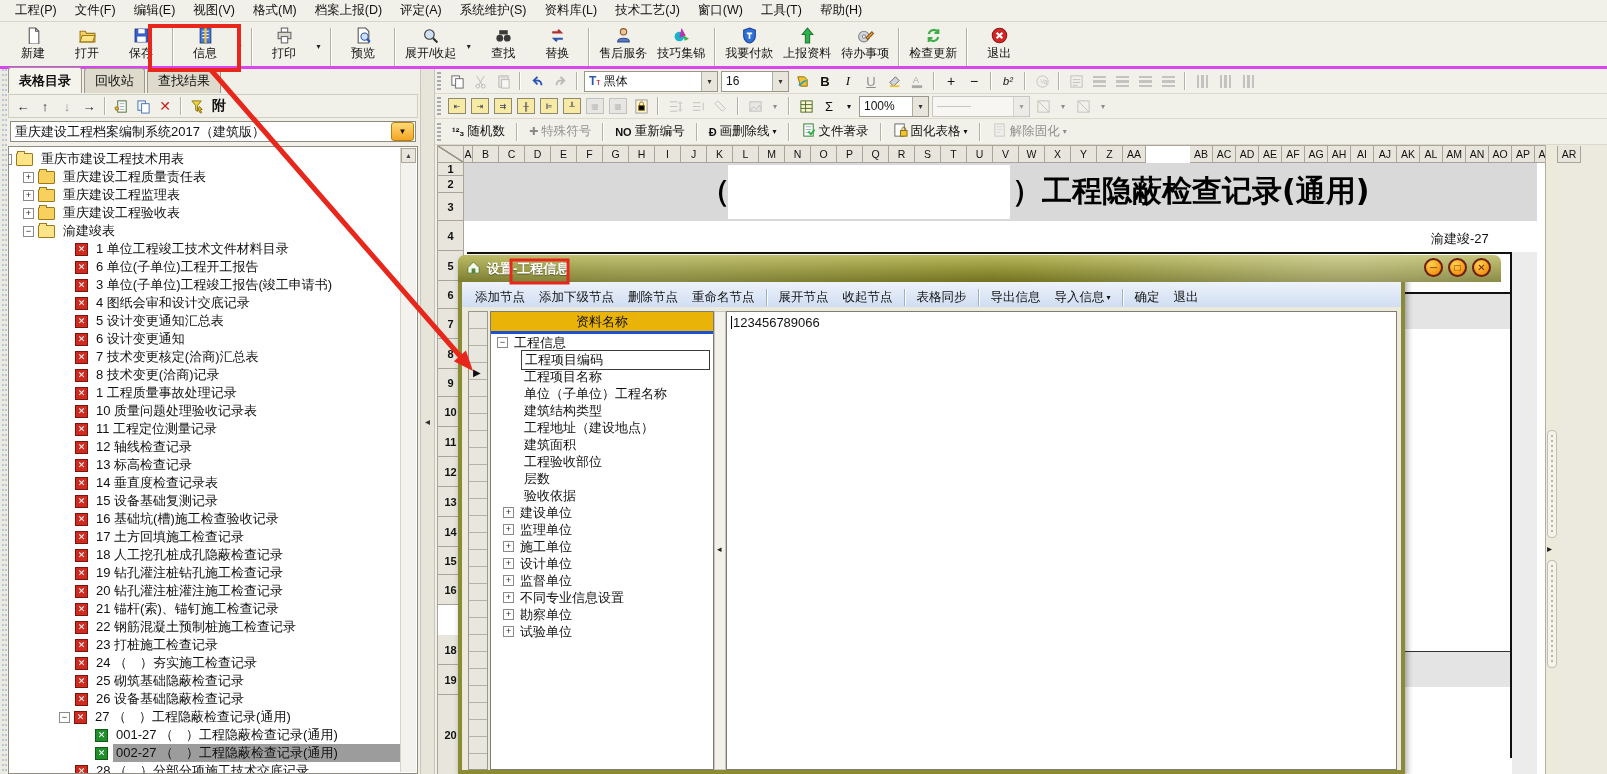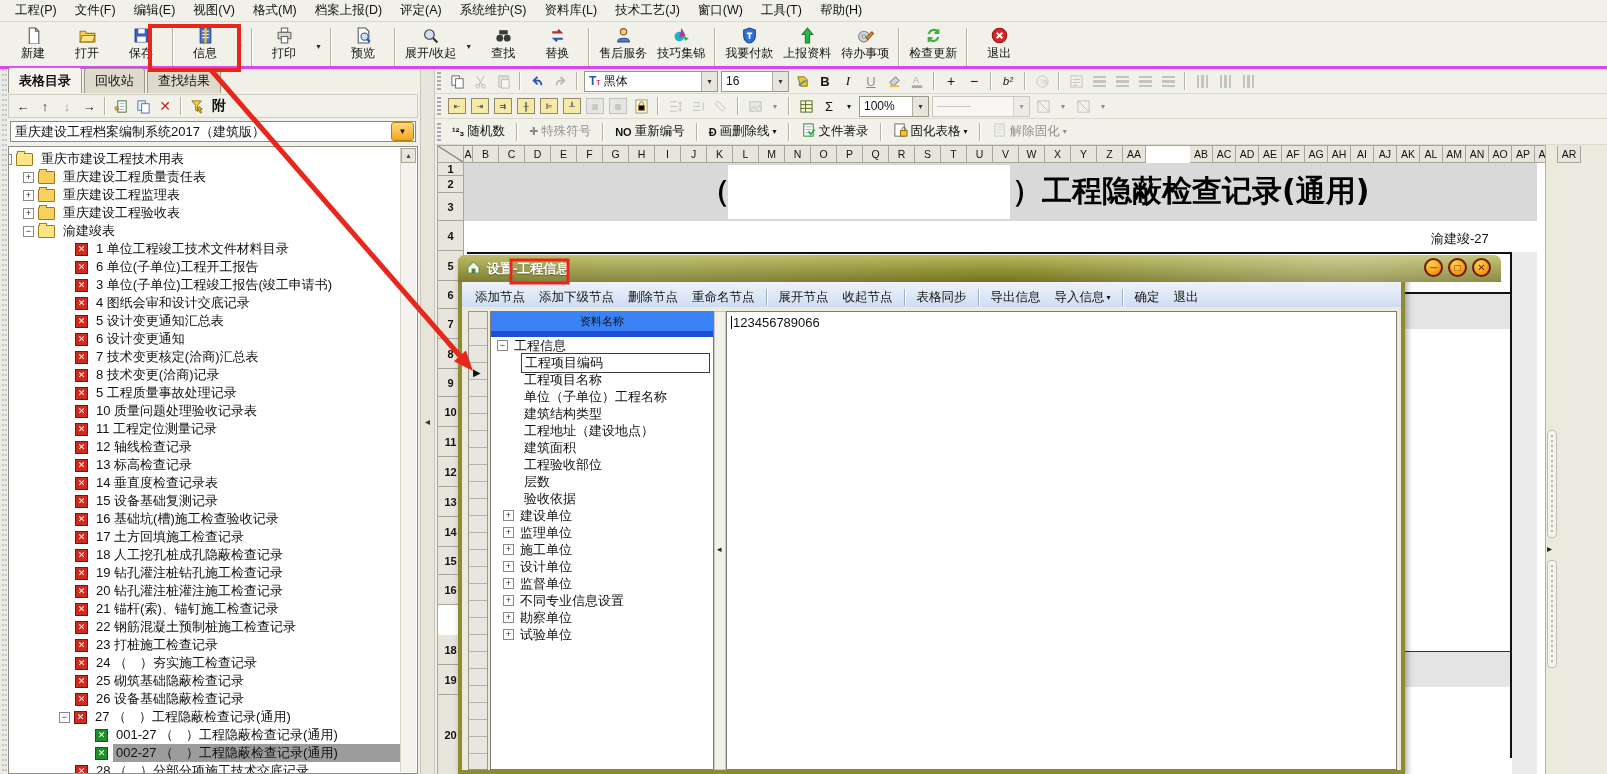--- a/index.html
+++ b/index.html
@@ -125,22 +125,22 @@
   .dtoolbar{position:absolute;left:0;top:27px;width:939px;height:31px;background:linear-gradient(#eef3fb,#c9d8f0);
             border-bottom:1px solid #a3b4cd;display:flex;align-items:center;padding-left:6px;box-sizing:border-box;white-space:nowrap}
   .dtb{font-size:12.5px;padding:2px 6px;border:1px solid transparent;display:inline-flex;align-items:center;gap:2px}
   .dtb .da{font-size:8px}
   .dsep{width:1px;height:17px;background:#9eafc8;border-right:1px solid #fff;margin:0 4px}
   .dcontent{position:absolute;left:0;top:52px;width:939px;bottom:0;background:#eceadb}
   .marker{position:absolute;left:6px;top:4px;width:20px;bottom:0;border:1px solid #9a968a;box-sizing:border-box;
           background:repeating-linear-gradient(to bottom,#e8e7df 0 16px,#b6b3a6 16px 17px)}
   .marker .mk{position:absolute;left:4px;font-size:10px;color:#111}
   .dtree{position:absolute;left:28px;top:4px;width:224px;bottom:0;background:#fff;border:1px solid #7f7b6e;box-sizing:border-box}
-  .dthead{height:19px;background:#3b82f6;border-bottom:6px solid #1d4ed8;display:flex;align-items:center;
-          justify-content:center;font-size:11px}
+  .dthead{height:19px;background:#eab308;border-bottom:3px solid #1d4ed8;display:flex;align-items:center;
+          justify-content:center;font-size:13px}
   .drow{height:17px;display:flex;align-items:center;font-size:13px;white-space:nowrap}
   .drow .xp{width:11px;height:11px;line-height:8px;margin-right:3px}
   .dtext{padding:0 3px}
   .dtext.dsel{border:1px solid #3c3c3c;background:#fff;flex:1;margin-right:3px}
   .dsplit{position:absolute;left:252px;top:4px;width:12px;bottom:0;background:#f2f1ea;border:1px solid #c9c5b8;
           box-sizing:border-box}
   .dsplit span{position:absolute;top:232px;left:2px;font-size:9px;color:#222}
   .deditor{position:absolute;left:264px;top:4px;right:4px;bottom:0;background:#fff;border:1px solid #7f7b6e;
            box-sizing:border-box;font-size:13px;padding:3px 2px 0 4px}
   .caret{display:inline-block;width:1px;height:13px;background:#000;vertical-align:-2px;margin-right:1px}
@@ -680,21 +680,21 @@
           <div class="trow" style="padding-left: 64px;">
             <span class="ficon"></span>
             <span class="ttext">7  技术变更核定(洽商)汇总表</span>
           </div>
           <div class="trow" style="padding-left: 64px;">
             <span class="ficon"></span>
             <span class="ttext">8  技术变更(洽商)记录</span>
           </div>
           <div class="trow" style="padding-left: 64px;">
             <span class="ficon"></span>
-            <span class="ttext">5  工程质量事故处理记录</span>
+            <span class="ttext">1  工程质量事故处理记录</span>
           </div>
           <div class="trow" style="padding-left: 64px;">
             <span class="ficon"></span>
             <span class="ttext">10  质量问题处理验收记录表</span>
           </div>
           <div class="trow" style="padding-left: 64px;">
             <span class="ficon"></span>
             <span class="ttext">11  工程定位测量记录</span>
           </div>
           <div class="trow" style="padding-left: 64px; align-items: center;">

